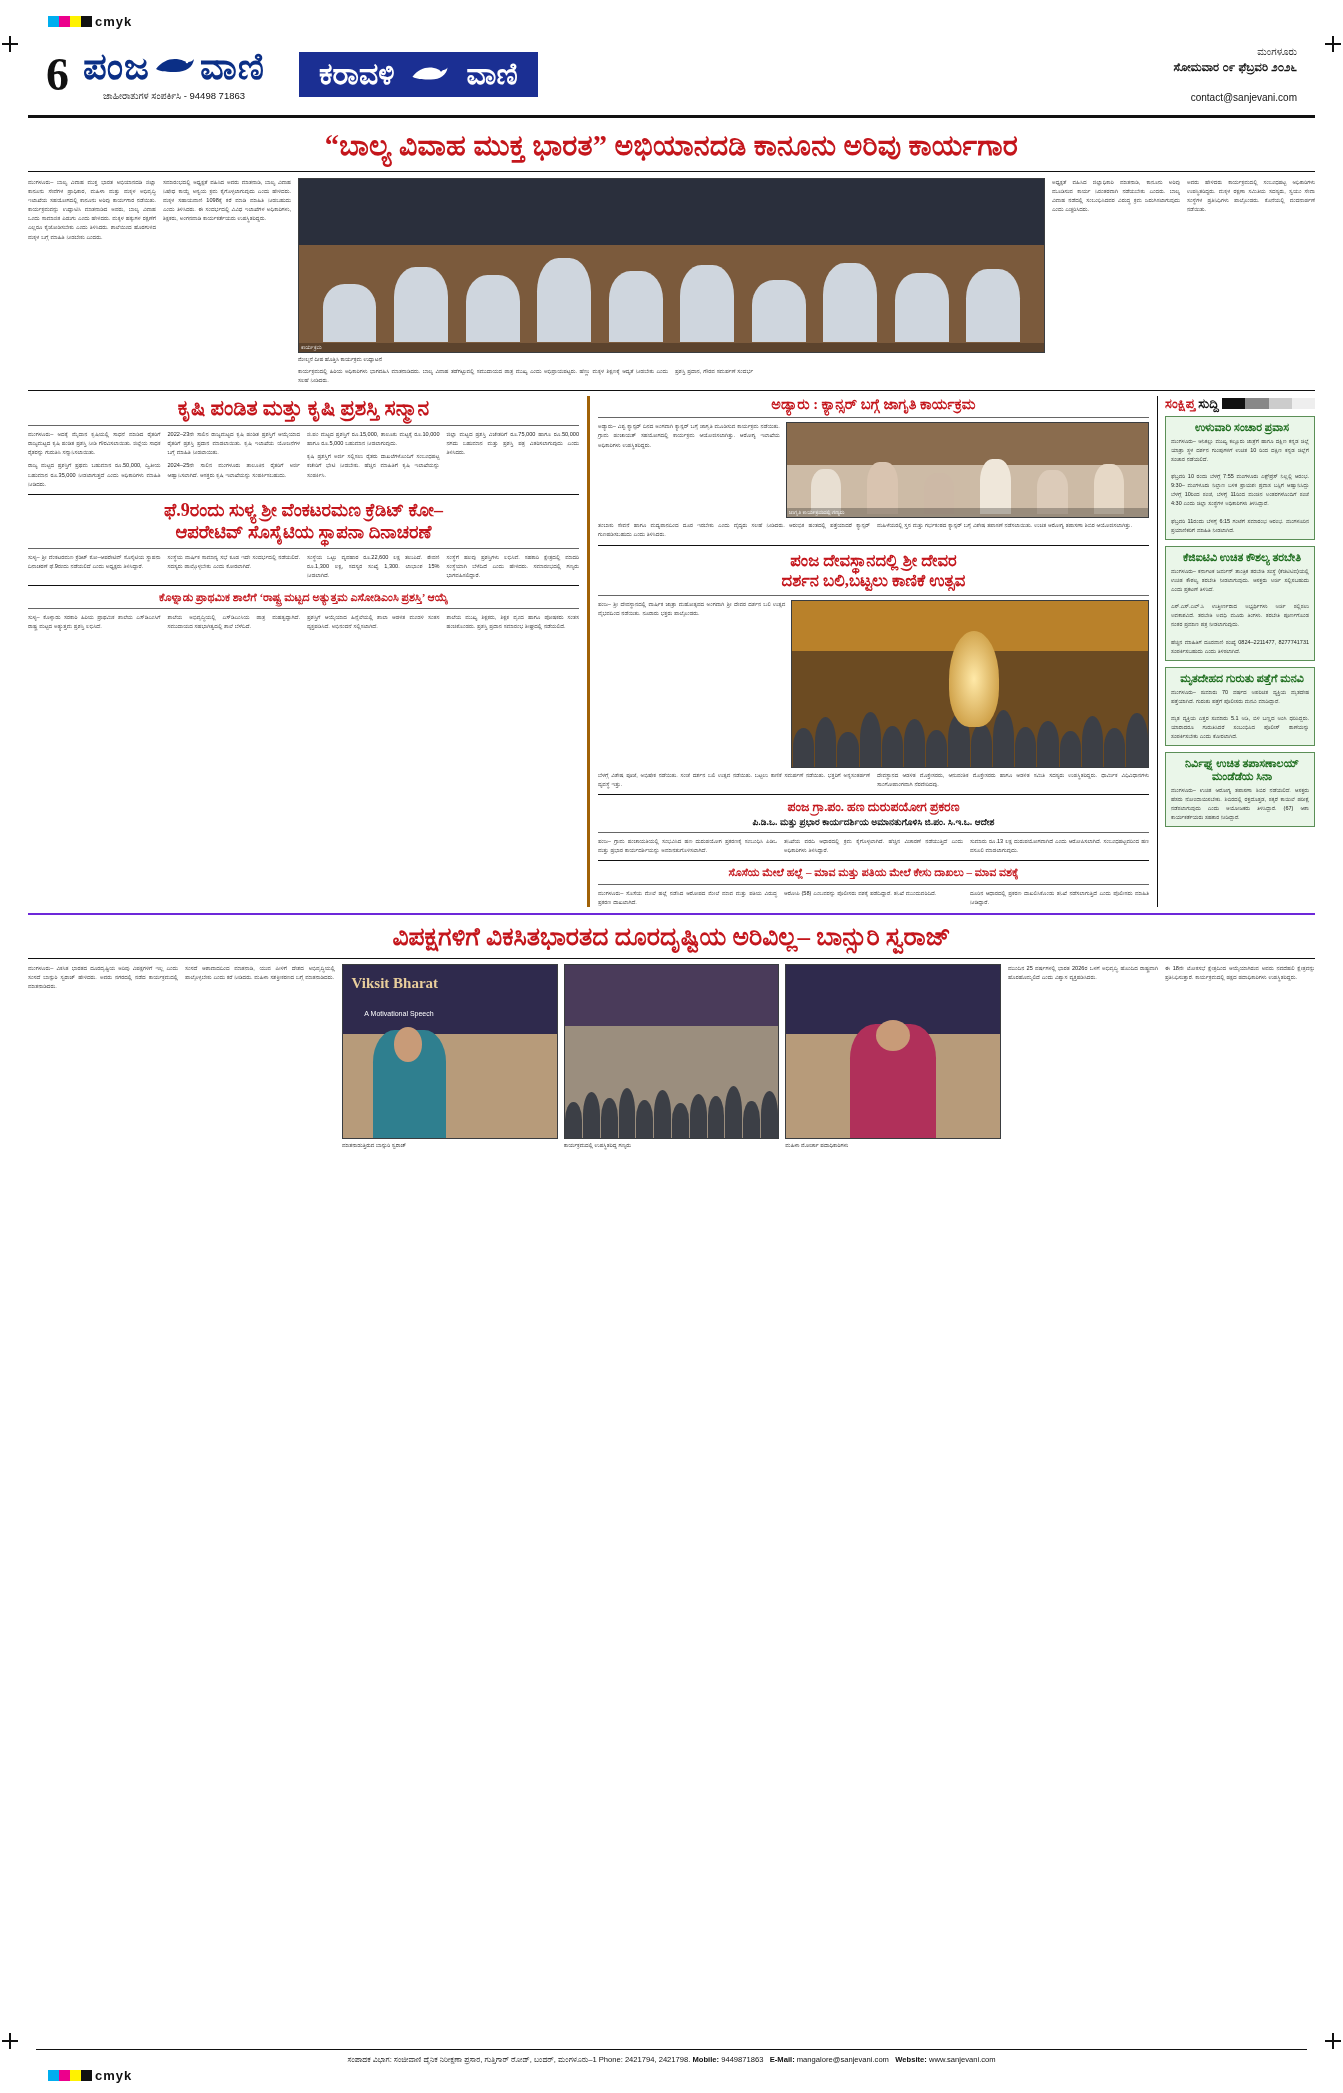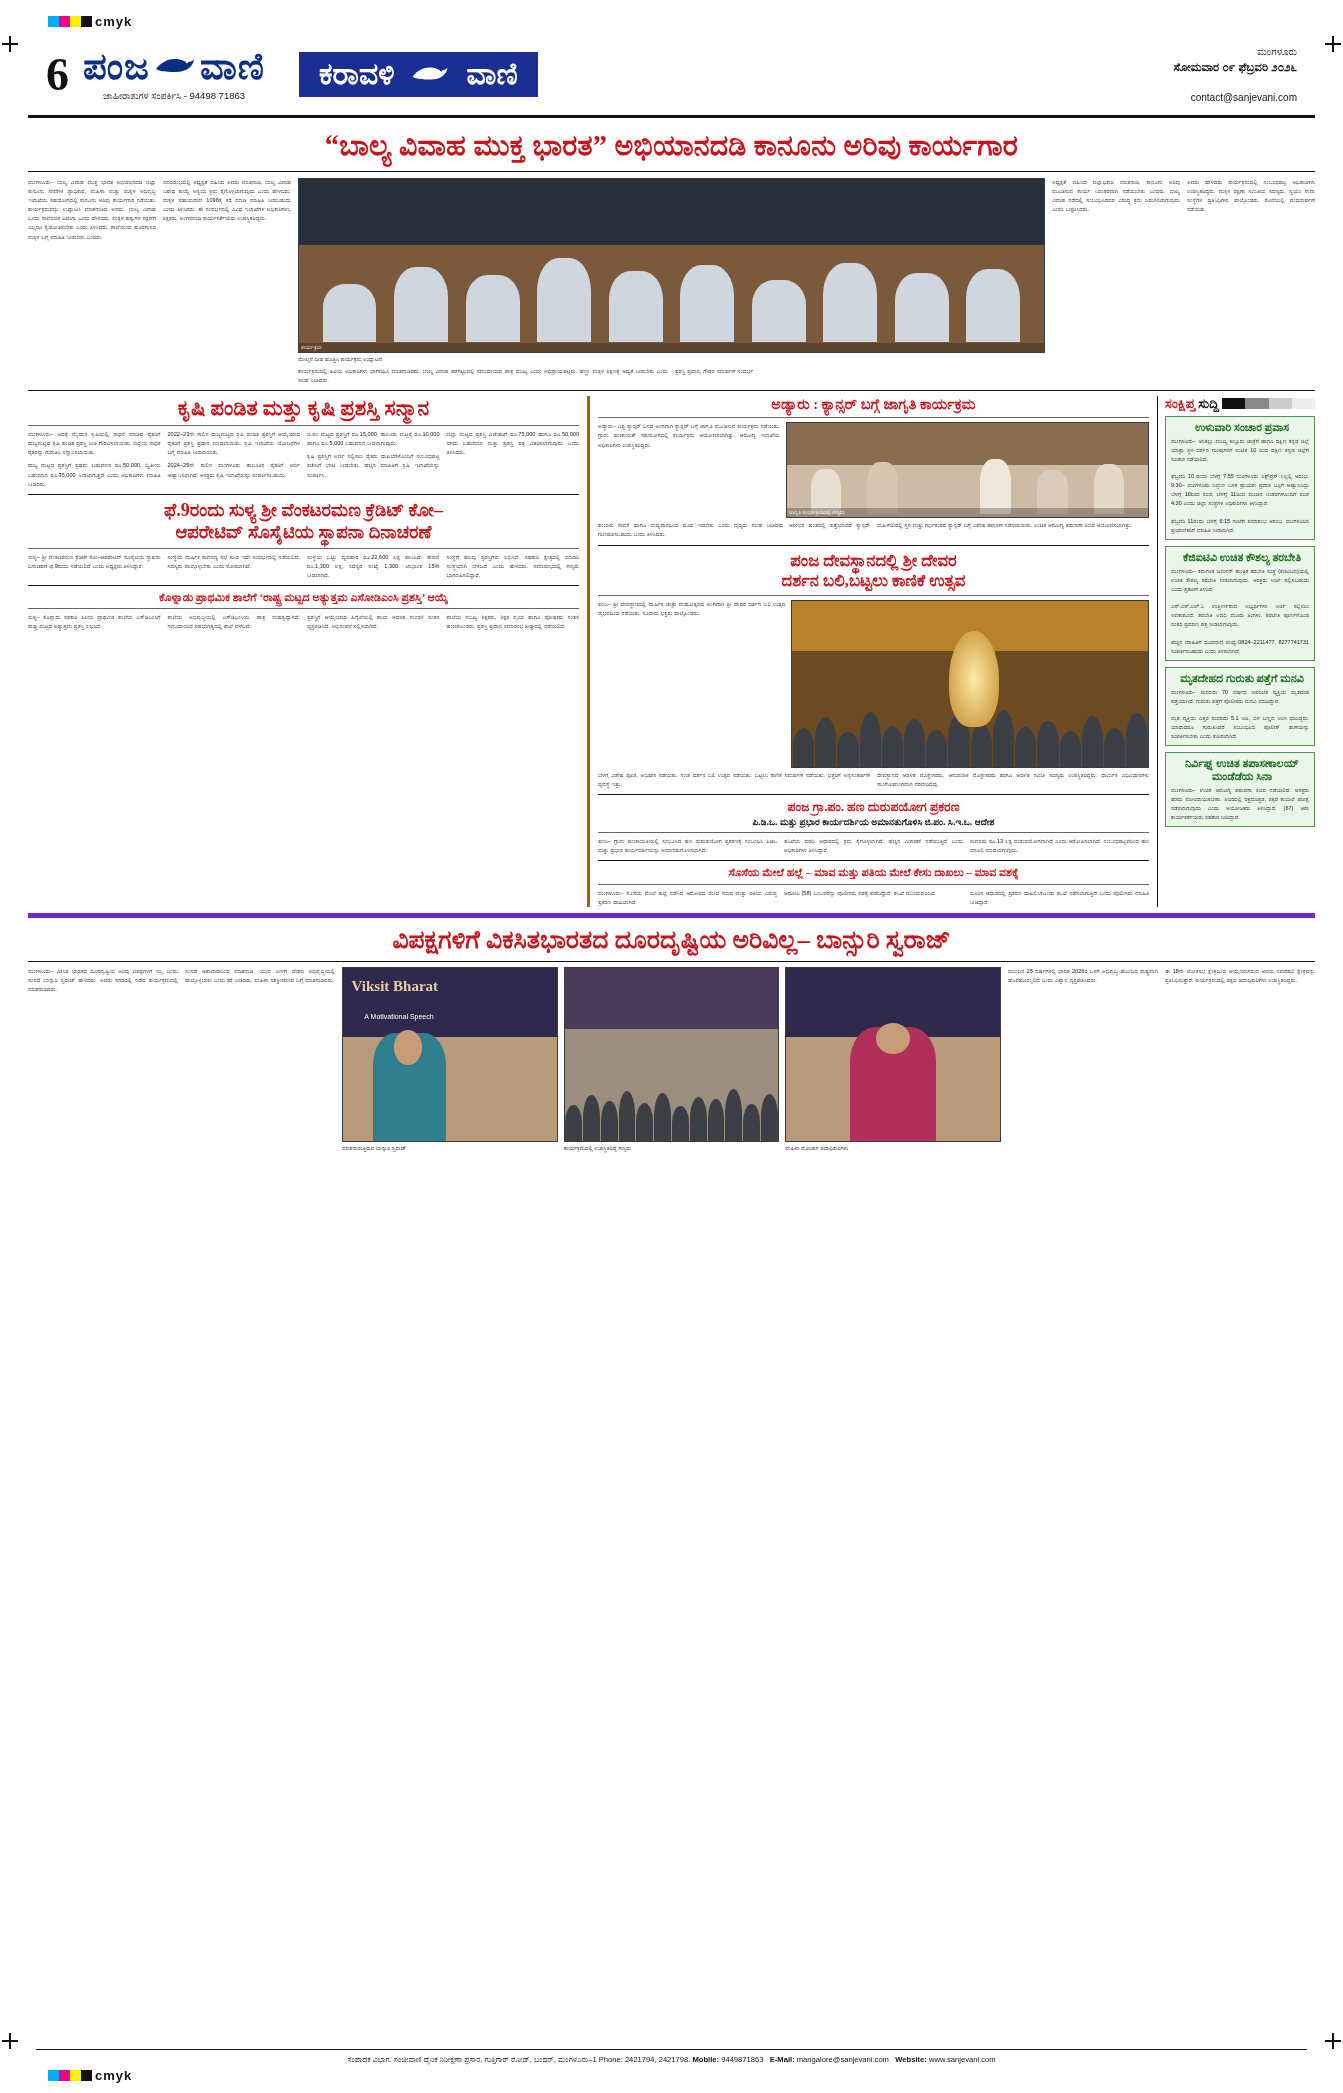--- a/index.html
+++ b/index.html
@@ -135,21 +135,21 @@
   .rail-box h4 {
     margin:0 0 3px 4px; color:#1b6b1b; font-size:11px; text-align:center;
     font-family:"Liberation Serif", serif;
   }
   .rail-box .txt { font-size:5.5px; }
 
   
   .big-red-2 {
     text-align:center; color:#c4161c; font-weight:bold; font-size:25px;
     font-family:"Liberation Serif", serif; padding:8px 0 6px 0;
-    border-top:5px solid #6d28d9; border-bottom:1px solid #111; margin-top:6px;
+    border-top:2px solid #6d28d9; border-bottom:1px solid #111; margin-top:6px;
   }
 
   .footer {
     border-top:1px solid #111; margin:6px 18px 0 18px; padding-top:4px;
     font-size:7.6px; text-align:center; line-height:1.5;
   }
   .footer b { font-weight:bold; }
 
   
   .ph-stage { background:linear-gradient(#2a2f3c 0 38%, #7b5a3c 38% 100%); }

